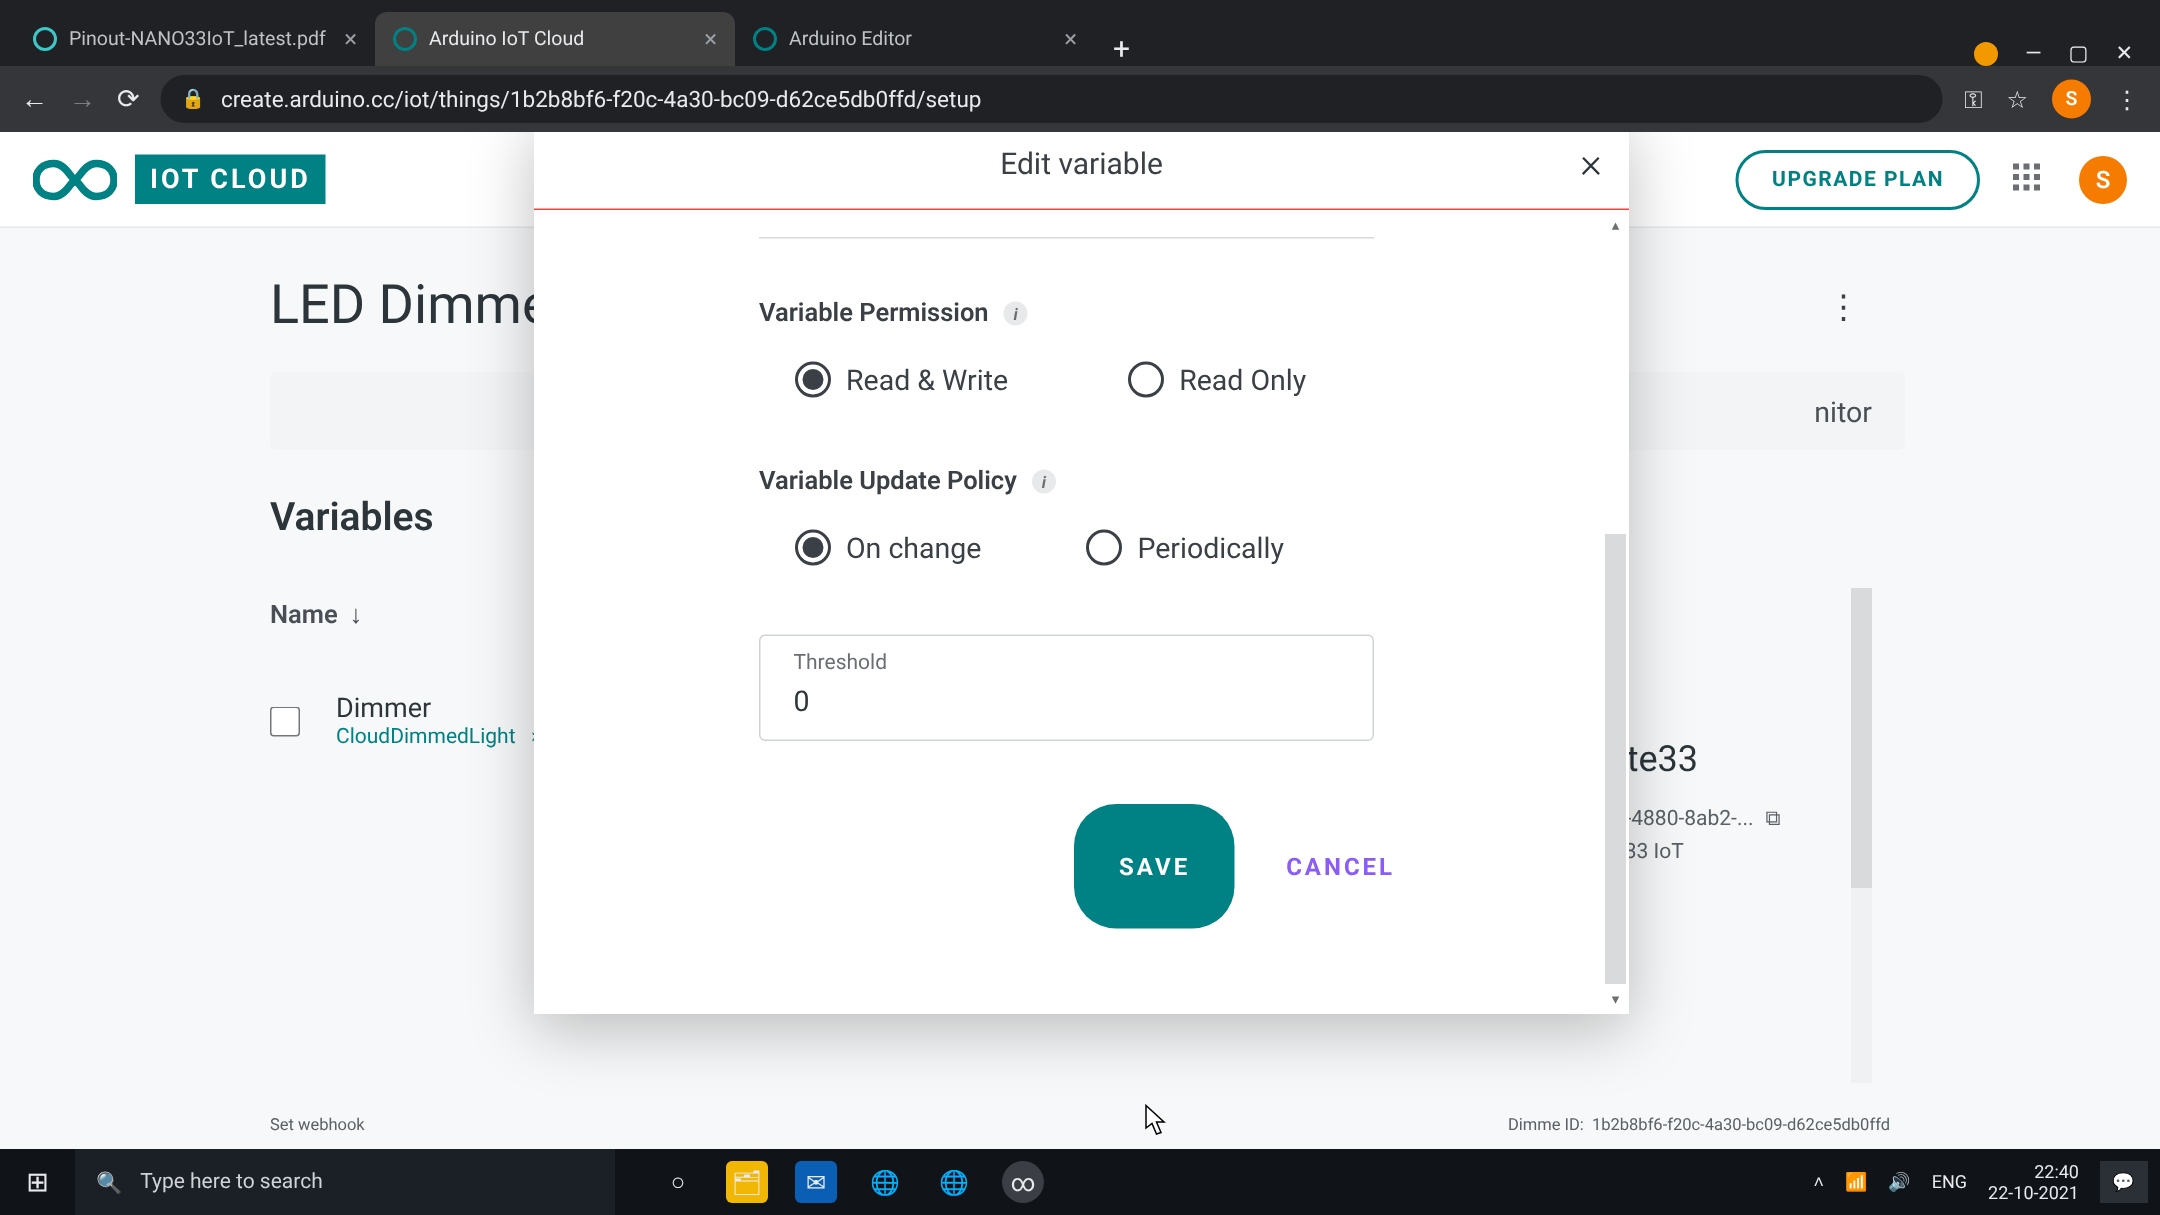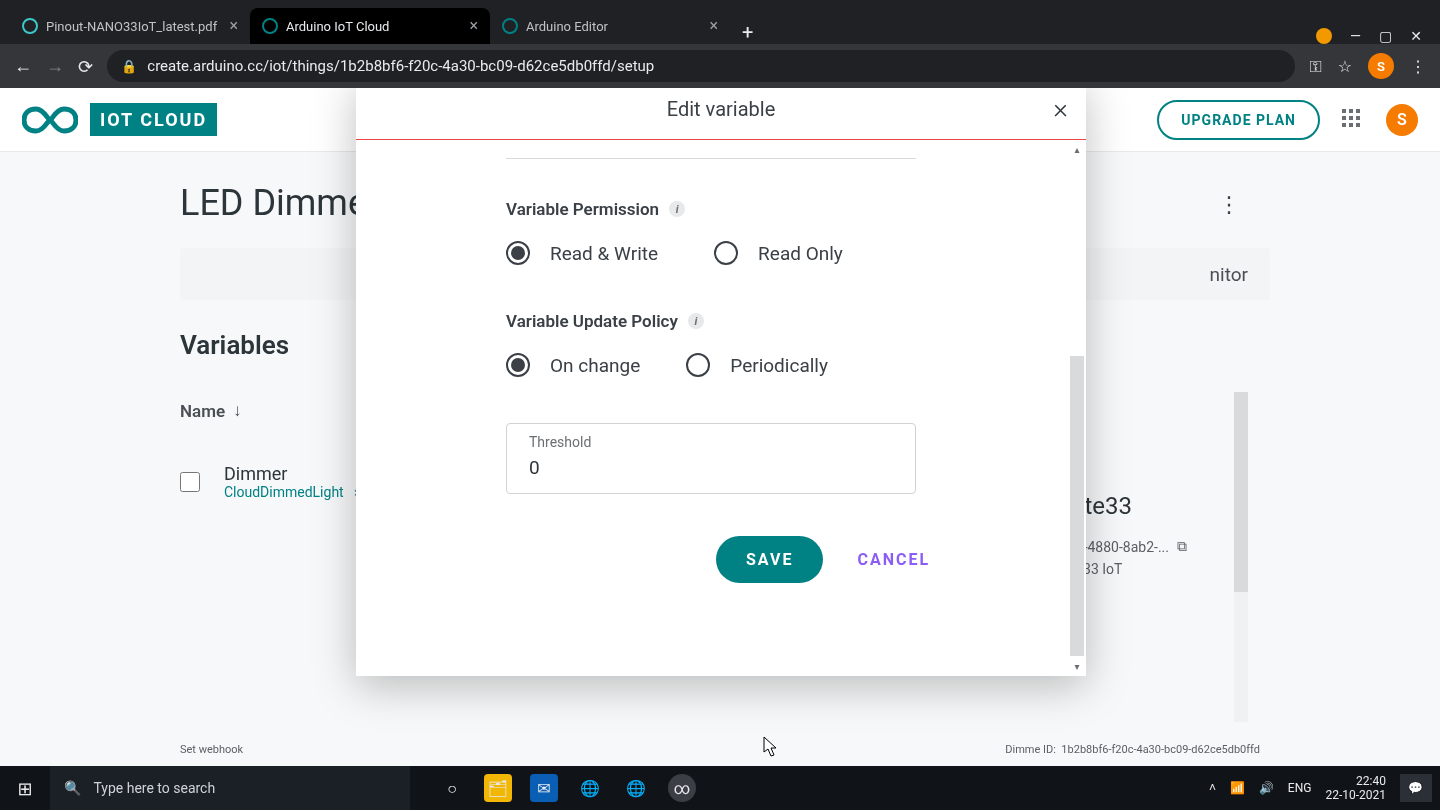--- a/index.html
+++ b/index.html
@@ -1,21 +1,21 @@
 <!DOCTYPE html>
 <html><head>
 <meta charset="utf-8">
 <style>
 * { box-sizing: border-box; margin: 0; padding: 0; font-family: -apple-system, BlinkMacSystemFont, "Segoe UI", Roboto, Arial, sans-serif; }
 html, body { width: 1440px; height: 810px; overflow: hidden; background: #202124; }
 
 
 .browser-tabs { display: flex; align-items: flex-end; height: 44px; background: #202124; padding: 0 10px; }
 .tab { display: flex; align-items: center; height: 36px; padding: 0 12px; color: #bfc3c6; font-size: 13px; margin-top: 6px; border-radius: 8px 8px 0 0; min-width: 240px; max-width: 270px; position: relative; }
-.tab.active { background: #000000; color: #e8eaed; }
+.tab.active { background: #404040; color: #e8eaed; }
 .tab .favicon { width: 16px; height: 16px; margin-right: 8px; border-radius: 50%; border: 2px solid #3cc8c8; flex-shrink: 0; }
 .tab .favicon.arduino { border-color: #008184; }
 .tab .tab-title { flex: 1; white-space: nowrap; overflow: hidden; text-overflow: ellipsis; }
 .tab .close { margin-left: 10px; color: #9aa0a6; font-size: 16px; line-height: 1; }
 .newtab-btn { color: #e8eaed; font-size: 20px; padding: 0 12px; cursor: pointer; }
 .win-controls { margin-left: auto; display: flex; gap: 18px; padding-right: 8px; color: #e8eaed; align-items: center; }
 .win-controls .dot { width: 16px; height: 16px; background: #f29900; border-radius: 50%; }
 .win-controls span { font-size: 14px; }
 
 .addr-bar { display: flex; align-items: center; height: 44px; background: #35363a; padding: 0 14px; gap: 14px; }
@@ -65,28 +65,28 @@
 
 .modal { position: absolute; left: 356px; top: -10px; width: 730px; height: 598px; background: #fff; box-shadow: 0 10px 40px rgba(0,0,0,.25); z-index: 50; }
 .modal-header { height: 62px; display: flex; align-items: center; justify-content: center; position: relative; border-bottom: 1px solid #ef4444; }
 .modal-title { font-size: 20px; color: #3a4046; }
 .modal-close { position: absolute; right: 18px; top: 14px; font-size: 28px; color: #2c353a; cursor: pointer; font-weight: 300; }
 .modal-body { padding: 18px 150px 0 150px; height: calc(100% - 62px); position: relative; overflow: hidden; }
 .modal-hr { height: 1px; background: #d8dadc; width: 410px; margin-bottom: 40px; }
 .section-label { font-size: 17px; color: #3a4046; font-weight: 600; display: flex; align-items: center; gap: 10px; margin-bottom: 22px; }
 .info-i { width: 16px; height: 16px; border-radius: 50%; background: #e7e9ea; color: #6b6f73; font-size: 11px; display: flex; align-items: center; justify-content: center; font-style: italic; font-weight: 700; }
 .radio-row { display: flex; gap: 56px; margin-bottom: 46px; }
-.radio-opt { display: flex; align-items: center; gap: 20px; font-size: 19px; color: #3a4046; }
+.radio-opt { display: flex; align-items: center; gap: 10px; font-size: 19px; color: #3a4046; margin-left: 24px; }
 .radio { width: 24px; height: 24px; border: 2px solid #3a4046; border-radius: 50%; display: flex; align-items: center; justify-content: center; }
 .radio.checked::after { content: ""; width: 14px; height: 14px; background: #3a4046; border-radius: 50%; }
 .threshold-box { border: 1px solid #d0d3d6; border-radius: 4px; padding: 10px 22px 14px 22px; width: 410px; margin-bottom: 42px; }
 .threshold-box .tlabel { font-size: 14px; color: #6b6f73; margin-bottom: 6px; }
 .threshold-box .tval { font-size: 19px; color: #2c353a; }
 .modal-actions { display: flex; align-items: center; gap: 34px; margin-left: 210px; }
-.save-btn { background: #008184; color: #fff; border: none; border-radius: 28px; padding: 14px 30px; font-size: 16px; font-weight: 700; letter-spacing: 2px; cursor: pointer; }
+.save-btn { background: #008184; color: #fff; border: none; border-radius: 28px; padding: 32px 30px; font-size: 16px; font-weight: 700; letter-spacing: 2px; cursor: pointer; }
 .cancel-btn { background: none; border: none; color: #8b5cf6; font-size: 16px; font-weight: 700; letter-spacing: 2px; cursor: pointer; }
 .modal-scroll-area { position: absolute; right: 2px; top: 4px; bottom: 4px; width: 14px; }
 .modal-scroll-area .arrow-up, .modal-scroll-area .arrow-down { font-size: 10px; color: #6b6f73; text-align: center; }
 .modal-scroll-area .track { position: absolute; top: 16px; bottom: 16px; width: 100%; }
 .modal-scroll-area .thumb { position: absolute; bottom: 0; width: 100%; height: 300px; background: #d8dadc; }
 
 .cursor { position: absolute; left: 762px; top: 648px; width: 18px; height: 22px; z-index: 200; pointer-events: none; }
 
 
 .taskbar { position: absolute; bottom: 0; left: 0; right: 0; height: 44px; background: #101318; display: flex; align-items: center; color: #e8eaed; font-size: 14px; }

